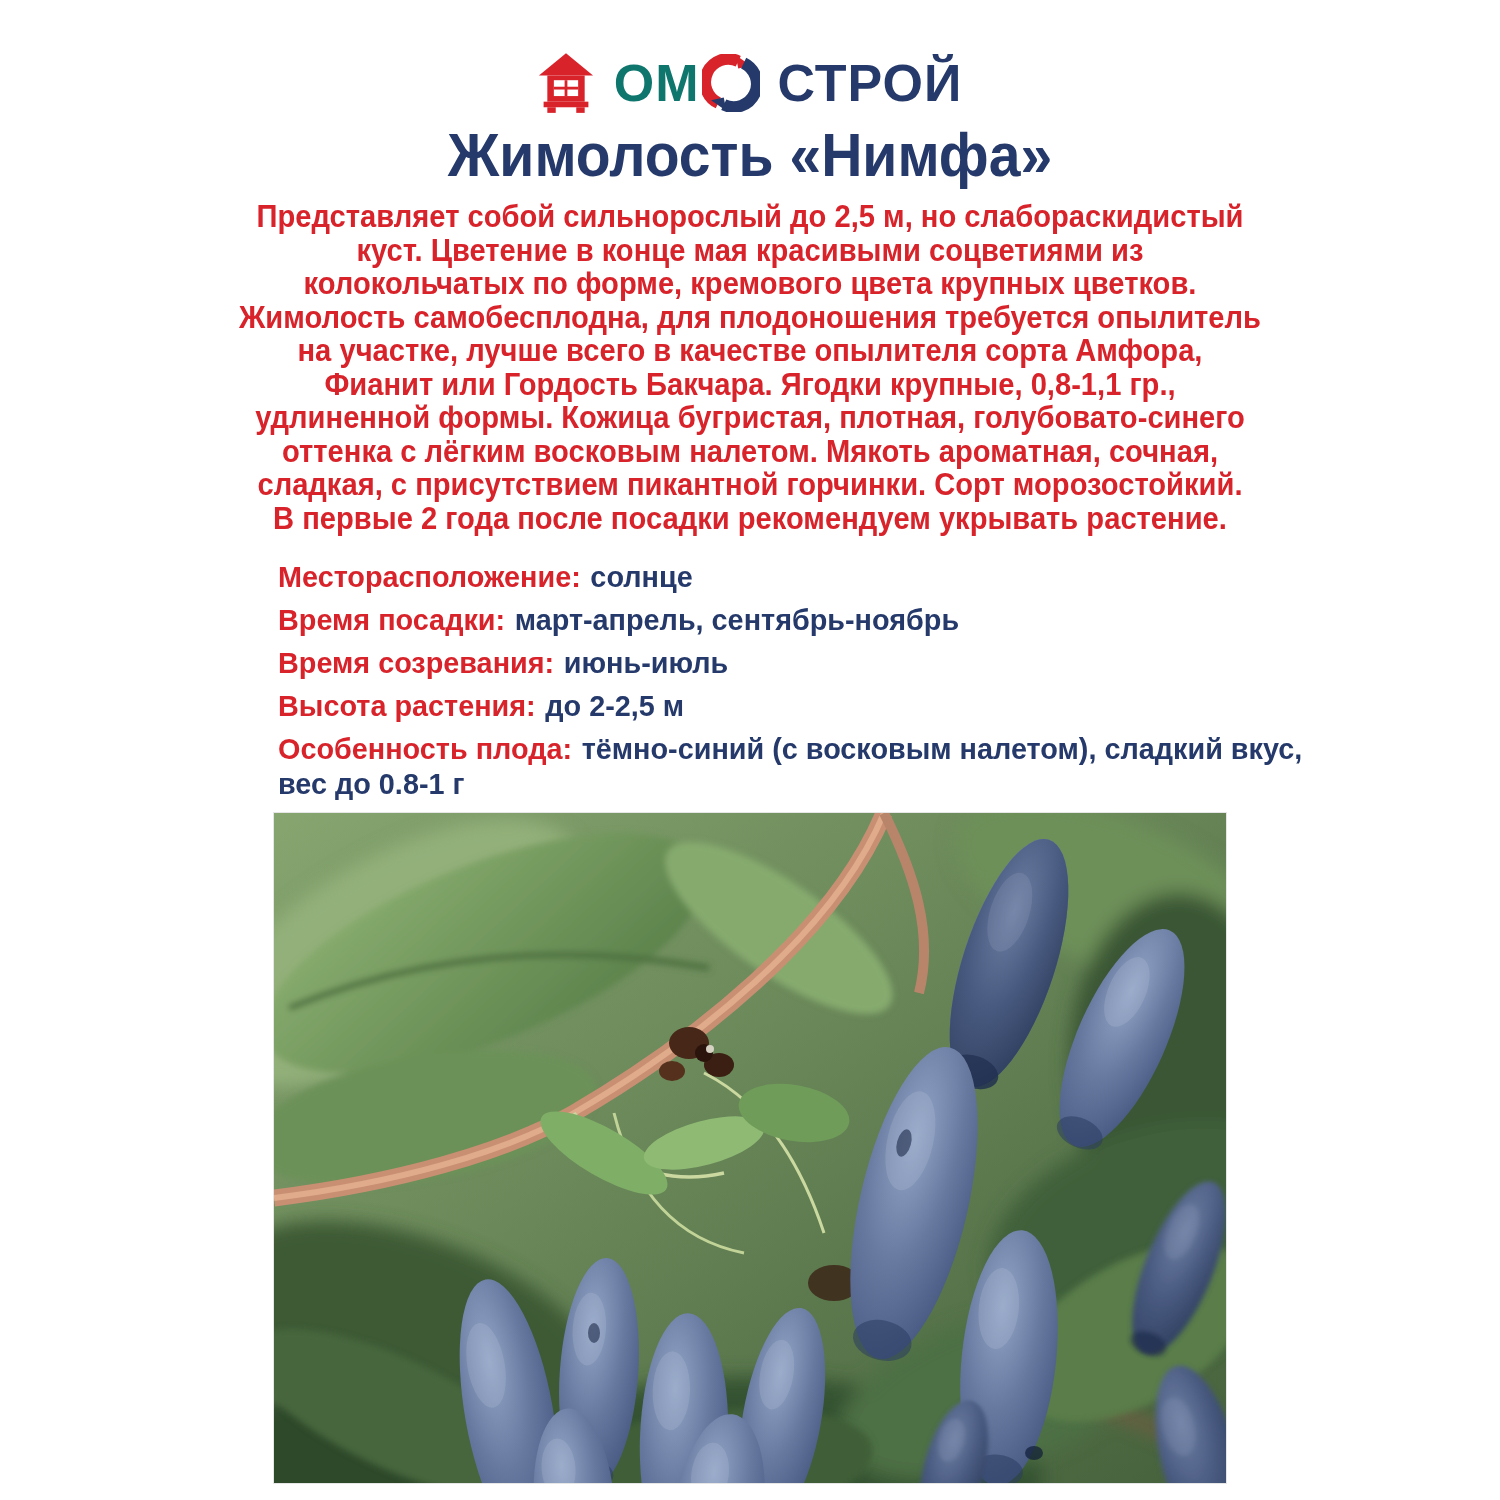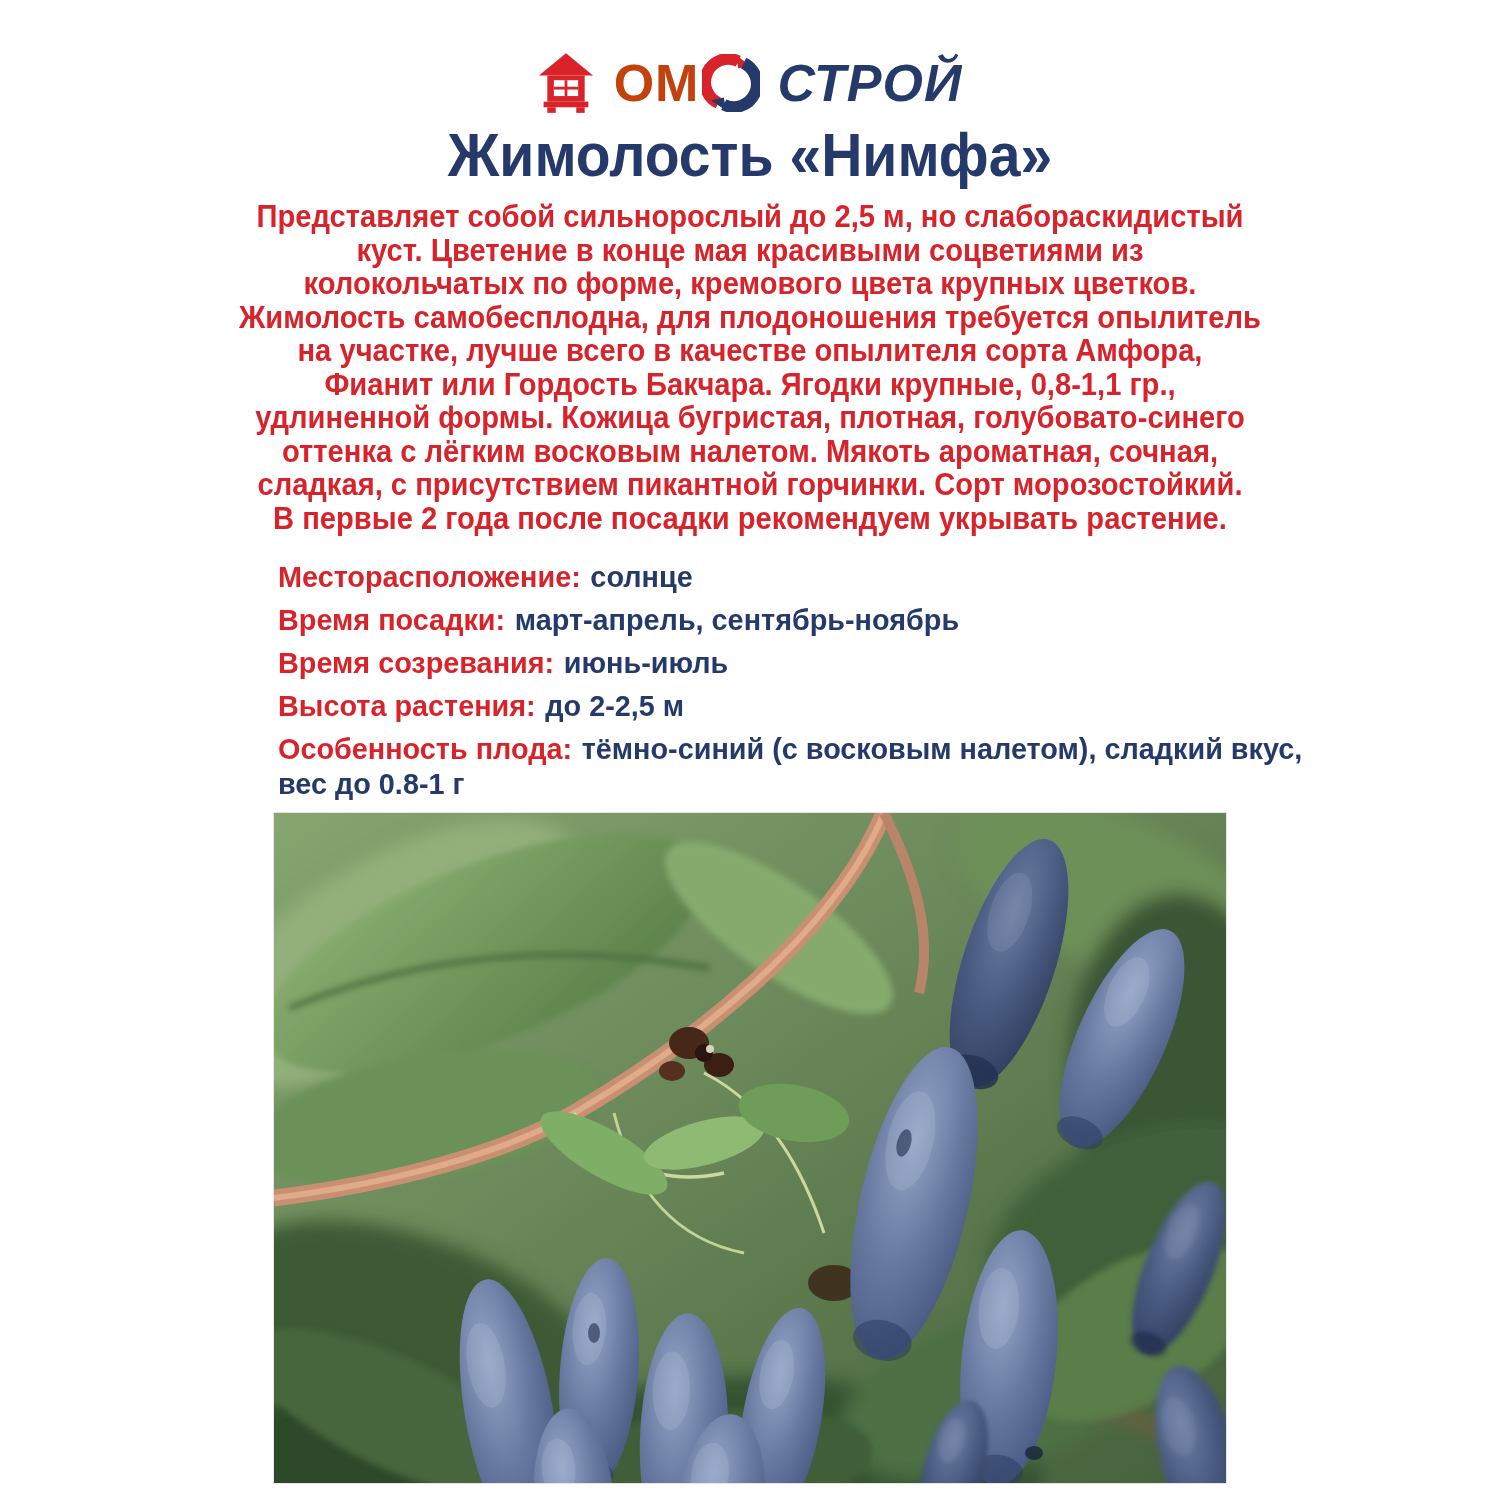--- a/index.html
+++ b/index.html
@@ -2,22 +2,22 @@
 <html><head>
 <meta charset="utf-8">
 <style>
   html,body{margin:0;padding:0;background:#ffffff;}
   body{width:1500px;height:1500px;font-family:"Liberation Sans",sans-serif;overflow:hidden;}
   .page{position:relative;width:1500px;height:1500px;background:#ffffff;}
 
   
   .logo-row{display:flex;justify-content:center;align-items:center;padding-top:48px;height:70px;}
   .logo-text{font-weight:bold;font-size:52px;letter-spacing:1px;line-height:1;}
-  .logo-om{color:#c2410c;margin-left:18px;}
-  .logo-stroy{color:#253a6b;margin-left:14px;font-style:italic;}
+  .logo-om{color:#0f766e;margin-left:18px;}
+  .logo-stroy{color:#253a6b;margin-left:14px;}
   .logo-house{margin-right:2px;}
   .logo-ring{margin:0 3px;}
 
   
   .title{margin-top:4px;text-align:center;font-weight:bold;font-size:62px;line-height:66px;
          color:#253a6b;transform:scaleX(.92);}
 
   
   .desc{margin-top:12px;text-align:center;color:#d8232b;font-weight:bold;
         font-size:31px;line-height:33.5px;transform:scaleX(.94);}

